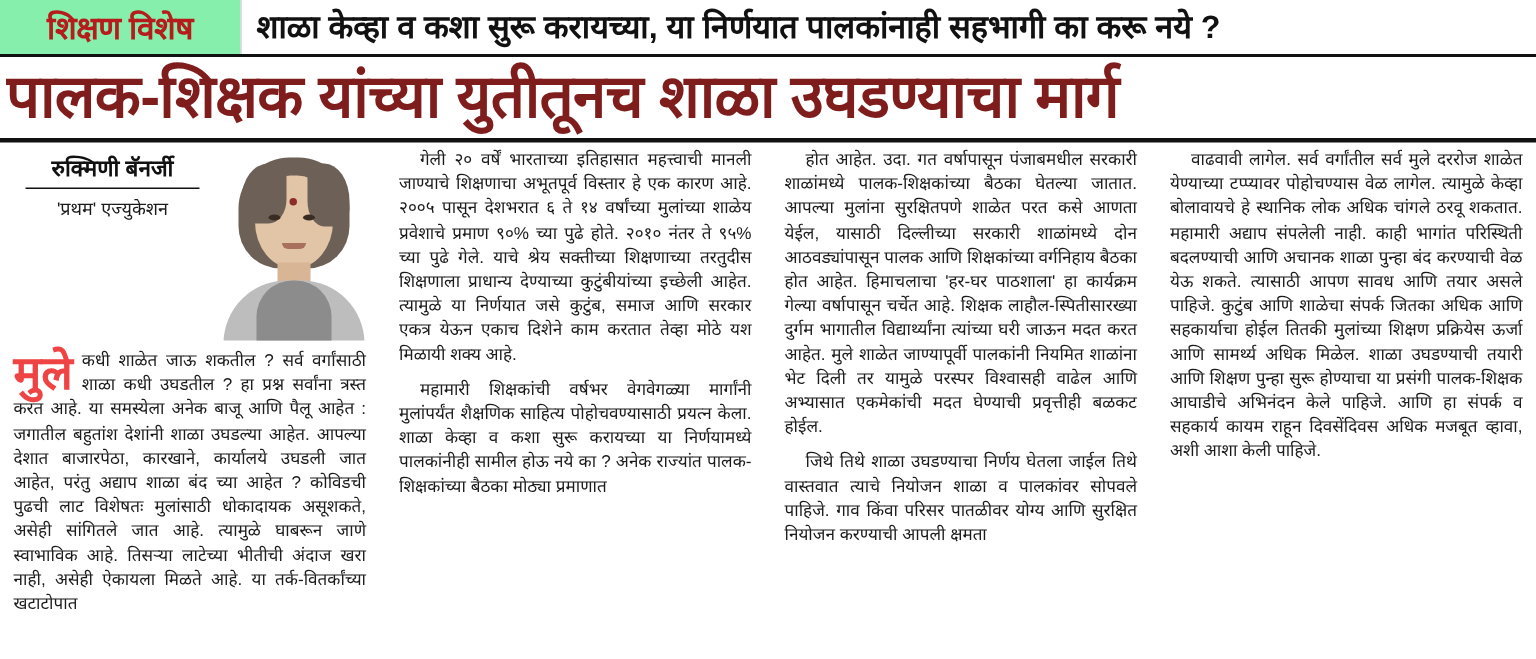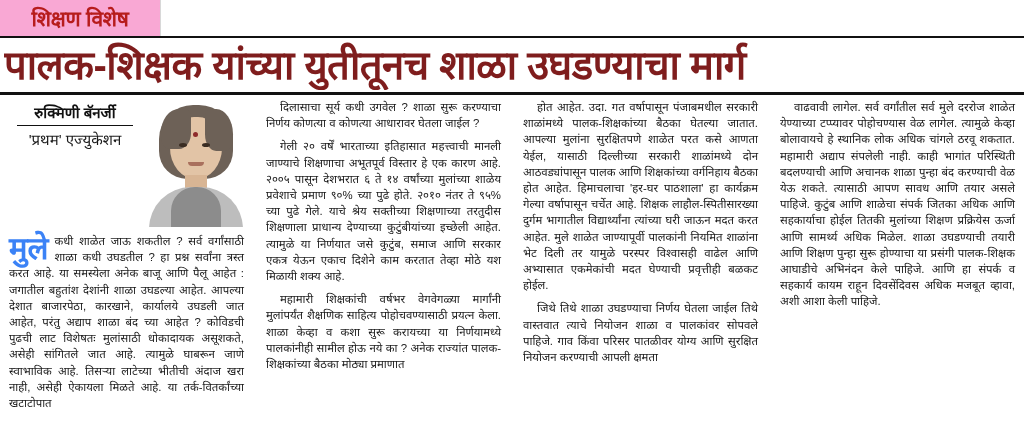--- a/index.html
+++ b/index.html
@@ -27,21 +27,21 @@
     left: 0;
     width: 1024px;
     height: 36px;
     display: flex;
     align-items: center;
     background: #ffffff;
   }
   .kicker-badge {
     width: 160px;
     height: 36px;
-    background: #f9a8d4;
+    background: #86efac;
     border-right: 1px solid #d8d8d8;
     display: flex;
     align-items: center;
     justify-content: center;
     flex: 0 0 auto;
   }
   .kicker-badge span {
     color: #b71c1c;
     font-size: 21px;
     font-weight: bold;
@@ -158,33 +158,33 @@
     color: #111111;
     white-space: nowrap;
   }
   .author-rule {
     width: 116px;
     height: 1px;
     background: #111111;
     margin: 4px auto 6px auto;
   }
   .author-aff {
-    font-size: 15px;
+    font-size: 12px;
     line-height: 15px;
     color: #1a1a1a;
   }
 
   
   .dropword {
     float: left;
     font-size: 31px;
     font-weight: bold;
     line-height: 28px;
     margin: 2px 6px 0 0;
-    color: #3b82f6;
+    color: #ef4444;
   }
   .col-1 p.lead { text-indent: 0; }
 
   
   .p-hair {
     position: absolute;
     left: 16px;
     top: 6px;
     width: 74px;
     height: 74px;
@@ -275,20 +275,21 @@
 </style>
 </head>
 <body>
 
 <div class="page">
 
   <div class="kicker-row">
     <div class="kicker-badge">
       <span>शिक्षण विशेष</span>
     </div>
+    <div class="kicker-head">शाळा केव्हा व कशा सुरू करायच्या, या निर्णयात पालकांनाही सहभागी का करू नये ?</div>
   </div>
 
   <div class="rule-thin"></div>
 
   <div class="headline">पालक-शिक्षक यांच्या युतीतूनच शाळा उघडण्याचा मार्ग</div>
 
   <div class="rule-thick"></div>
 
   <div class="body-area">
 
@@ -310,21 +311,20 @@
         <div class="author-meta">
           <div class="author-name">रुक्मिणी बॅनर्जी</div>
           <div class="author-rule"></div>
           <div class="author-aff">'प्रथम' एज्युकेशन</div>
         </div>
       </div>
       <p class="lead"><span class="dropword">मुले</span><span>कधी शाळेत जाऊ शकतील ? सर्व वर्गांसाठी शाळा कधी उघडतील ? हा प्रश्न सर्वांना त्रस्त करत आहे. या समस्येला अनेक बाजू आणि पैलू आहेत : जगातील बहुतांश देशांनी शाळा उघडल्या आहेत. आपल्या देशात बाजारपेठा, कारखाने, कार्यालये उघडली जात आहेत, परंतु अद्याप शाळा बंद च्या आहेत ? कोविडची पुढची लाट विशेषतः मुलांसाठी धोकादायक असूशकते, असेही सांगितले जात आहे. त्यामुळे घाबरून जाणे स्वाभाविक आहे. तिसऱ्या लाटेच्या भीतीची अंदाज खरा नाही, असेही ऐकायला मिळते आहे. या तर्क-वितर्कांच्या खटाटोपात</span></p>
     </div>
 
     <div class="col col-2">
-      <p class="first">दिलासाचा सूर्य कधी उगवेल ? शाळा सुरू करण्याचा निर्णय कोणत्या व कोणत्या आधारावर घेतला जाईल ?</p>
       <p>गेली २० वर्षें भारताच्या इतिहासात महत्त्वाची मानली जाण्याचे शिक्षणाचा अभूतपूर्व विस्तार हे एक कारण आहे. २००५ पासून देशभरात ६ ते १४ वर्षांच्या मुलांच्या शाळेय प्रवेशाचे प्रमाण ९०% च्या पुढे होते. २०१० नंतर ते ९५% च्या पुढे गेले. याचे श्रेय सक्तीच्या शिक्षणाच्या तरतुदीस शिक्षणाला प्राधान्य देण्याच्या कुटुंबीयांच्या इच्छेली आहेत. त्यामुळे या निर्णयात जसे कुटुंब, समाज आणि सरकार एकत्र येऊन एकाच दिशेने काम करतात तेव्हा मोठे यश मिळायी शक्य आहे.</p>
       <p>महामारी शिक्षकांची वर्षभर वेगवेगळ्या मार्गांनी मुलांपर्यंत शैक्षणिक साहित्य पोहोचवण्यासाठी प्रयत्न केला. शाळा केव्हा व कशा सुरू करायच्या या निर्णयामध्ये पालकांनीही सामील होऊ नये का ? अनेक राज्यांत पालक-शिक्षकांच्या बैठका मोठ्या प्रमाणात</p>
     </div>
 
     <div class="col col-3">
       <p class="first">होत आहेत. उदा. गत वर्षापासून पंजाबमधील सरकारी शाळांमध्ये पालक-शिक्षकांच्या बैठका घेतल्या जातात. आपल्या मुलांना सुरक्षितपणे शाळेत परत कसे आणता येईल, यासाठी दिल्लीच्या सरकारी शाळांमध्ये दोन आठवड्यांपासून पालक आणि शिक्षकांच्या वर्गनिहाय बैठका होत आहेत. हिमाचलाचा 'हर-घर पाठशाला' हा कार्यक्रम गेल्या वर्षापासून चर्चेत आहे. शिक्षक लाहौल-स्पितीसारख्या दुर्गम भागातील विद्यार्थ्यांना त्यांच्या घरी जाऊन मदत करत आहेत. मुले शाळेत जाण्यापूर्वी पालकांनी नियमित शाळांना भेट दिली तर यामुळे परस्पर विश्वासही वाढेल आणि अभ्यासात एकमेकांची मदत घेण्याची प्रवृत्तीही बळकट होईल.</p>
       <p>जिथे तिथे शाळा उघडण्याचा निर्णय घेतला जाईल तिथे वास्तवात त्याचे नियोजन शाळा व पालकांवर सोपवले पाहिजे. गाव किंवा परिसर पातळीवर योग्य आणि सुरक्षित नियोजन करण्याची आपली क्षमता</p>
     </div>
 
     <div class="col col-4">

